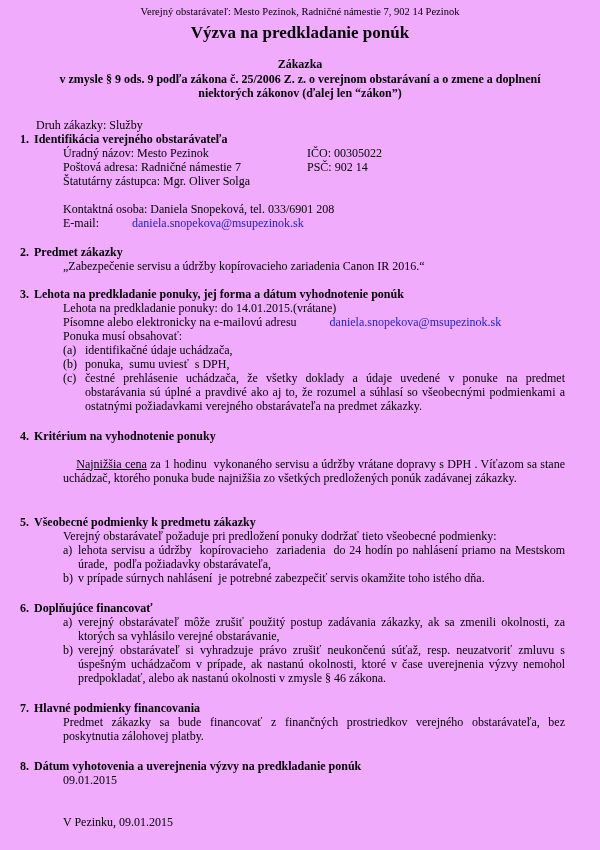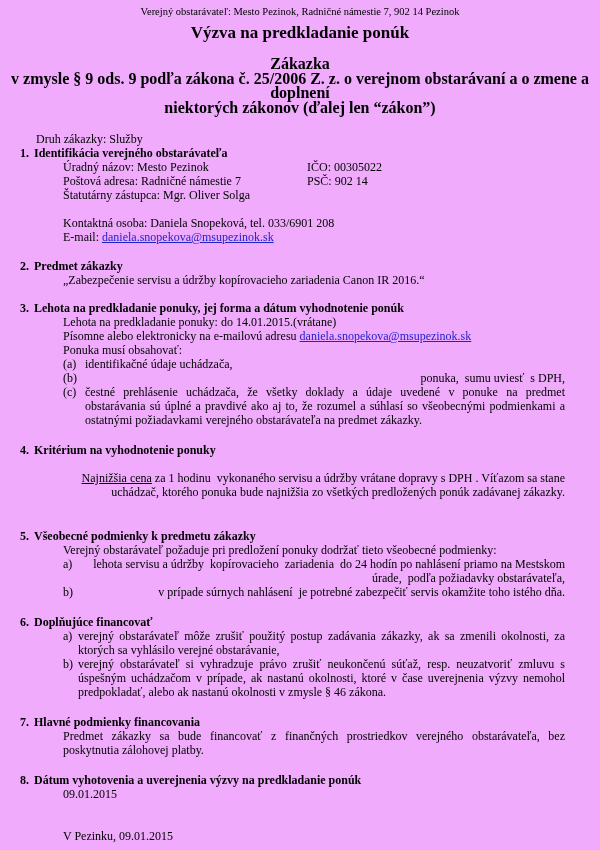--- a/index.html
+++ b/index.html
@@ -23,41 +23,41 @@
     margin-top:4px;
     text-align:center;
     font-weight:bold;
     font-size:17px;
     line-height:19px;
   }
   .doc-subtitle {
     margin-top:15px;
     text-align:center;
     font-weight:bold;
-    font-size:16px;
+    font-size:12px;
     line-height:14.5px;
   }
   .druh { margin-top:17px; margin-left:36px; }
   .h { margin-left:20px; font-weight:bold; }
   .h .num { display:inline-block; width:14px; font-weight:bold; }
   .gap-s  { margin-top:14px; }
   .gap-m  { margin-top:15px; }
   .gap-l  { margin-top:16px; }
   .content { margin-left:63px; margin-right:35px; }
   .just { text-align:justify; }
-  .pre { white-space:pre-wrap;text-align:right; }
+  .pre { white-space:pre-wrap; }
   .li  { display:flex; margin-left:63px; margin-right:35px; }
   .li .marker  { flex:0 0 22px; }
   .li .txt { flex:1 1 auto; }
   .li2 { display:flex; margin-left:63px; margin-right:35px; }
   .li2 .marker { flex:0 0 15px; }
   .li2 .txt { flex:1 1 auto; }
   .cols { display:flex; margin-left:63px;align-items:center; }
   .cols .left { width:244px; }
-  a.email-link { color:#2222cc; text-decoration:underline; cursor:pointer; }
+  a.email-link { color:#2222cc; cursor:pointer;margin-left:30px; }
   .bold { font-weight:normal; }
   .ul { text-decoration:underline; }
 </style>
 </head>
 <body>
 
 <div class="page">
 
   <div class="doc-header">Verejný obstarávateľ: Mesto Pezinok, Radničné námestie 7, 902 14 Pezinok</div>
 

